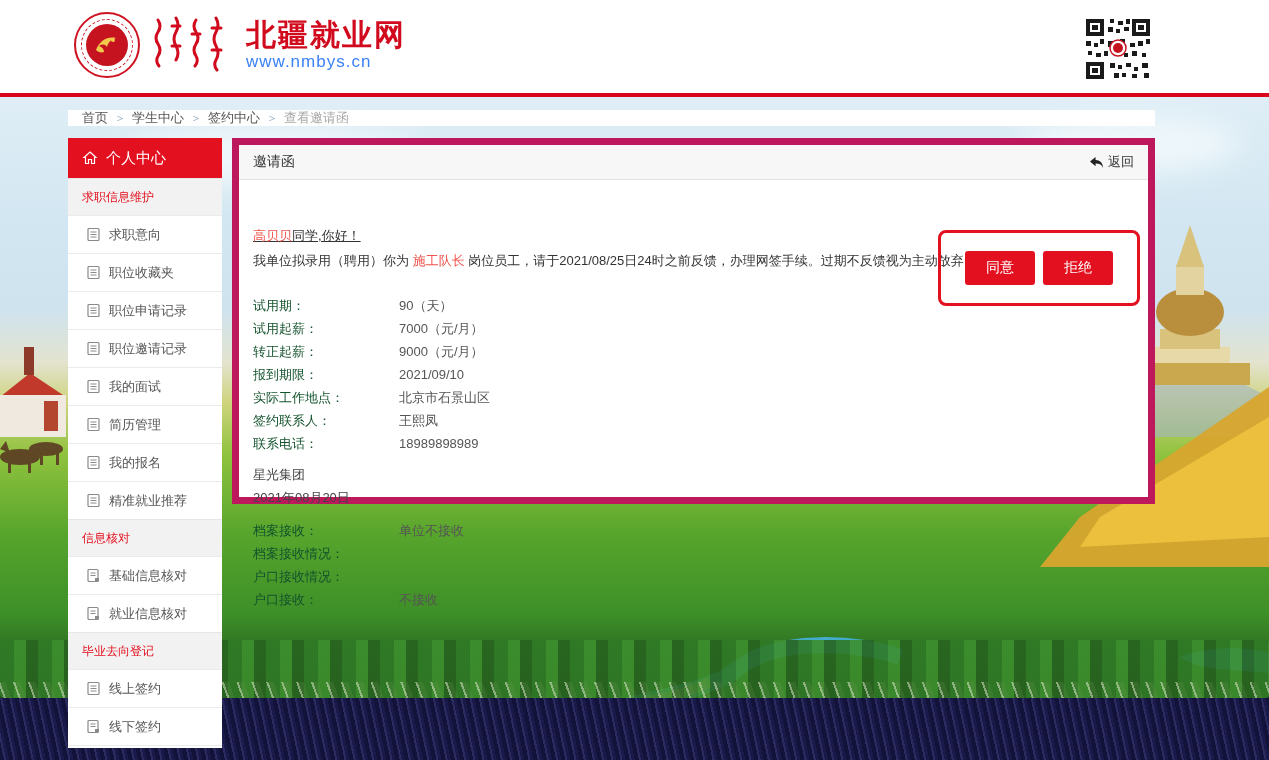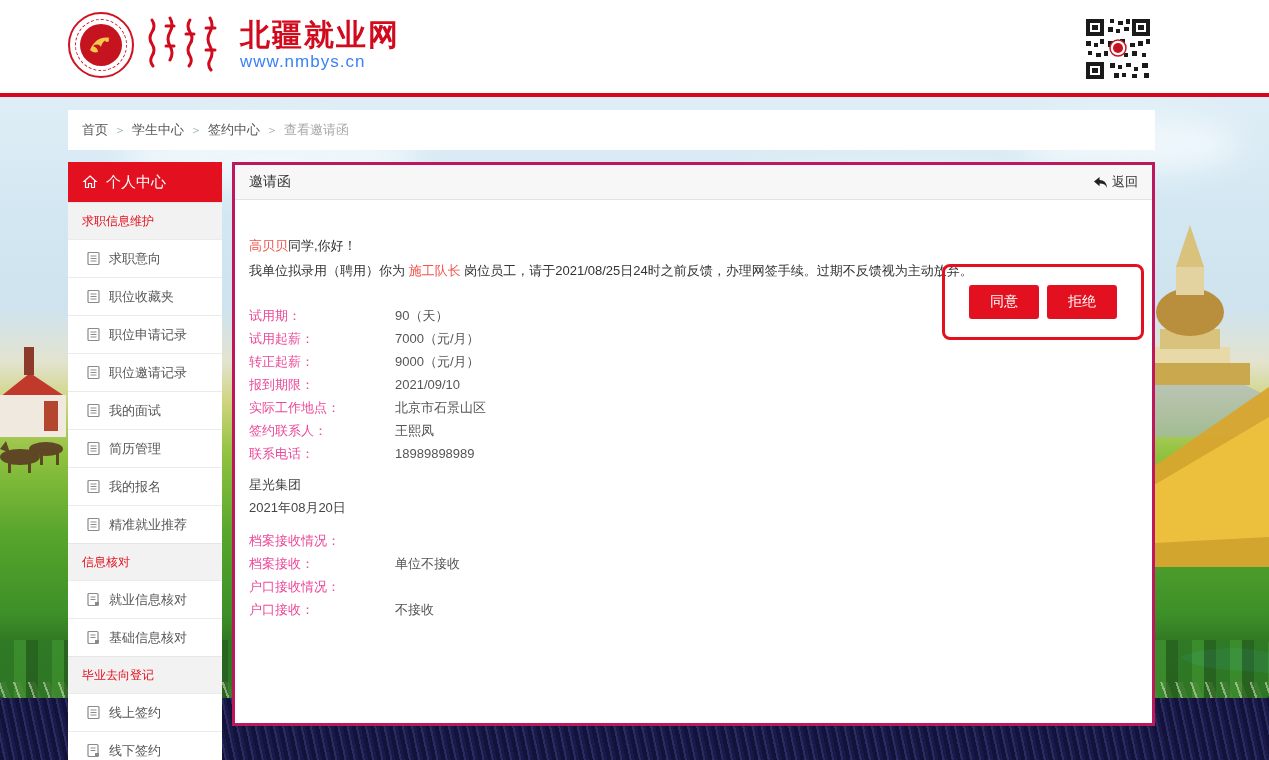--- a/index.html
+++ b/index.html
@@ -1,21 +1,21 @@
 <!DOCTYPE html>
 <html><head>
 <meta charset="utf-8">
 <style>
   * { margin:0; padding:0; box-sizing:border-box; }
   html,body { width:1269px; height:760px; overflow:hidden; }
   body { font-family:"Liberation Sans","DejaVu Sans",sans-serif; position:relative; background:#fff; }
 
   
   .top-header { position:relative; z-index:3; height:93px; background:#fff; }
-  .logo-wrap { position:absolute; left:68px; top:12px; display:flex; align-items:center; gap:10px; }
+  .logo-wrap { position:absolute; left:74px; top:12px; display:flex; align-items:center; gap:10px; }
   .emblem { width:66px; height:66px; border-radius:50%; border:2px solid #cf1322; background:#fff;
             display:flex; align-items:center; justify-content:center; position:relative; }
   .emblem::before { content:""; position:absolute; inset:5px; border-radius:50%; border:1px dashed #cf1322; }
   .emblem-core { width:42px; height:42px; border-radius:50%; background:#c5131f; display:flex; align-items:center; justify-content:center; }
   .mongol-script { height:58px; }
   .site-title-block { display:flex; flex-direction:column; line-height:1.1; }
   .site-title { color:#d10a1e; font-size:30px; font-weight:bold; letter-spacing:2px; }
   .site-url { color:#3b82f6; font-size:17px; margin-top:2px; letter-spacing:1px; }
   .qr-box { position:absolute; right:117px; top:17px; width:68px; height:64px; }
 
@@ -33,59 +33,59 @@
   .grass-dark { position:absolute; left:0; bottom:0; width:100%; height:62px;
     background:repeating-linear-gradient(78deg, #12123a 0 4px, #2b2b60 4px 6px, #1a1a4a 6px 9px); }
   .grass-tips { position:absolute; left:0; bottom:52px; width:100%; height:26px; opacity:.75;
     background:repeating-linear-gradient(70deg, rgba(214,224,196,.0) 0 7px, rgba(214,224,196,.75) 7px 9px, rgba(120,150,90,.25) 9px 14px); }
   .tree-band { position:absolute; left:0; bottom:62px; width:100%; height:58px; opacity:.9;
     background:repeating-linear-gradient(90deg, #2f7a26 0 14px, #3c8f2d 14px 26px, #27641f 26px 38px); border-radius:4px; }
   .scene svg.landmarks { position:absolute; inset:0; width:100%; height:100%; }
 
   
   .page { position:relative; z-index:2; margin-left:68px; width:1087px; }
-  .breadcrumb-bar { margin-top:13px; background:#fff; height:40px; display:flex; align-items:center;
+  .breadcrumb-bar { margin-top:13px; background:#fff; height:16px; display:flex; align-items:center;
     padding-left:14px; font-size:13px; color:#555; gap:6px; }
   .breadcrumb-bar .sep { color:#9ab0bd; font-size:12px; }
   .crumb { cursor:pointer; }
   .crumb.current { color:#a9a9a9; cursor:default; }
 
   .columns { display:flex; gap:10px; margin-top:12px; align-items:flex-start; }
 
   
   .sidebar { width:154px; background:#000000; height:610px; overflow:hidden; }
   .sidebar-header { height:40px; background:#e3101f; color:#fff; display:flex; align-items:center;
     gap:8px; padding-left:14px; font-size:15px; cursor:pointer; }
   .side-section { height:37px; background:#f2f2f2; color:#e3101f; font-size:12px;
     display:flex; align-items:center; padding-left:14px; border-top:1px solid #e6e6e6; }
   .side-item { height:38px; display:flex; align-items:center; gap:8px; padding-left:18px;
     font-size:13px; color:#555; border-top:1px solid #ebebeb; background:#fff; cursor:pointer; }
   .side-item .doc-ic { flex:0 0 auto; }
 
   
-  .main-panel { flex:1; background:#fff; border:3px solid #be185d; height:564px; position:relative; }
+  .main-panel { flex:1; background:#fff; border:7px solid #be185d; height:366px; position:relative; }
   .panel-header { height:35px; background:#f7f7f7; border-bottom:1px solid #e3e3e3;
     display:flex; align-items:center; justify-content:space-between; padding:0 14px; }
   .panel-title { font-size:14px; color:#333; }
   .back-link { display:flex; align-items:center; gap:4px; font-size:13px; color:#333; cursor:pointer; }
   .panel-body { position:relative; padding:0 18px 0 14px; font-size:13px; color:#333; }
 
-  .action-box { position:absolute; top:28px; right:8px; width:202px; height:76px;
+  .action-box { position:absolute; top:4px; right:8px; width:202px; height:76px;
     border:3px solid #e3101f; border-radius:8px; display:flex; align-items:center;
     justify-content:center; gap:8px; background:rgba(255,255,255,.0);font-family:Liberation Serif, serif; }
   .btn-red { width:70px; height:34px; background:#e3101f; color:#fff; border:none; border-radius:3px;
     font-size:14px; cursor:pointer; font-family:inherit; }
 
-  .greeting { margin-top:36px; line-height:20px; }
+  .greeting { margin-top:46px; line-height:20px;text-decoration:underline; }
   .red-text { color:#f0544f; }
   .body-line { margin-top:4px; line-height:22px; color:#333; }
 
   .fields { margin-top:22px; }
   .field-row { line-height:23px; display:flex; }
-  .field-label { width:146px; color:#ec4899; flex:0 0 auto; }
+  .field-label { width:146px; color:#14532d; flex:0 0 auto; }
   .field-value { color:#555; }
 
   .signature { margin-top:8px; text-align:left; line-height:23px; color:#444; padding-right:4px; }
 
   .extra-fields { margin-top:10px; }
 </style>
 </head>
 <body>
 
 <div class="scene">
@@ -297,29 +297,29 @@
       <div class="side-section">
         <span>信息核对</span>
       </div>
 
       <div class="side-item">
         <svg class="doc-ic" width="15" height="15" viewBox="0 0 15 15">
             <rect x="2" y="1.5" width="10" height="12" rx="1" fill="none" stroke="#8a8a8a" stroke-width="1.2"></rect>
             <path d="M4.5 5 h5 M4.5 7.5 h5" stroke="#8a8a8a" stroke-width="1"></path>
             <rect x="9" y="10" width="4" height="3.5" fill="#8a8a8a"></rect>
           </svg>
-        <span>就业信息核对</span>
+        <span>基础信息核对</span>
       </div>
       <div class="side-item">
         <svg class="doc-ic" width="15" height="15" viewBox="0 0 15 15">
             <rect x="2" y="1.5" width="10" height="12" rx="1" fill="none" stroke="#8a8a8a" stroke-width="1.2"></rect>
             <path d="M4.5 5 h5 M4.5 7.5 h5" stroke="#8a8a8a" stroke-width="1"></path>
             <rect x="9" y="10" width="4" height="3.5" fill="#8a8a8a"></rect>
           </svg>
-        <span>基础信息核对</span>
+        <span>就业信息核对</span>
       </div>
 
       <div class="side-section">
         <span>毕业去向登记</span>
       </div>
 
       <div class="side-item">
         <svg class="doc-ic" width="15" height="15" viewBox="0 0 15 15">
             <rect x="2" y="1.5" width="11" height="12" rx="1" fill="none" stroke="#8a8a8a" stroke-width="1.2"></rect>
             <path d="M4.5 5 h6 M4.5 7.5 h6 M4.5 10 h6" stroke="#8a8a8a" stroke-width="1"></path>
@@ -394,26 +394,26 @@
           </div>
         </div>
 
         <div class="signature">
           <div>星光集团</div>
           <div>2021年08月20日</div>
         </div>
 
         <div class="extra-fields">
           <div class="field-row">
+            <span class="field-label">档案接收：</span>
+            <span class="field-value">单位不接收</span>
+          </div>
+          <div class="field-row">
             <span class="field-label">档案接收情况：</span>
             <span class="field-value"></span>
-          </div>
-          <div class="field-row">
-            <span class="field-label">档案接收：</span>
-            <span class="field-value">单位不接收</span>
           </div>
           <div class="field-row">
             <span class="field-label">户口接收情况：</span>
             <span class="field-value"></span>
           </div>
           <div class="field-row">
             <span class="field-label">户口接收：</span>
             <span class="field-value">不接收</span>
           </div>
         </div>

